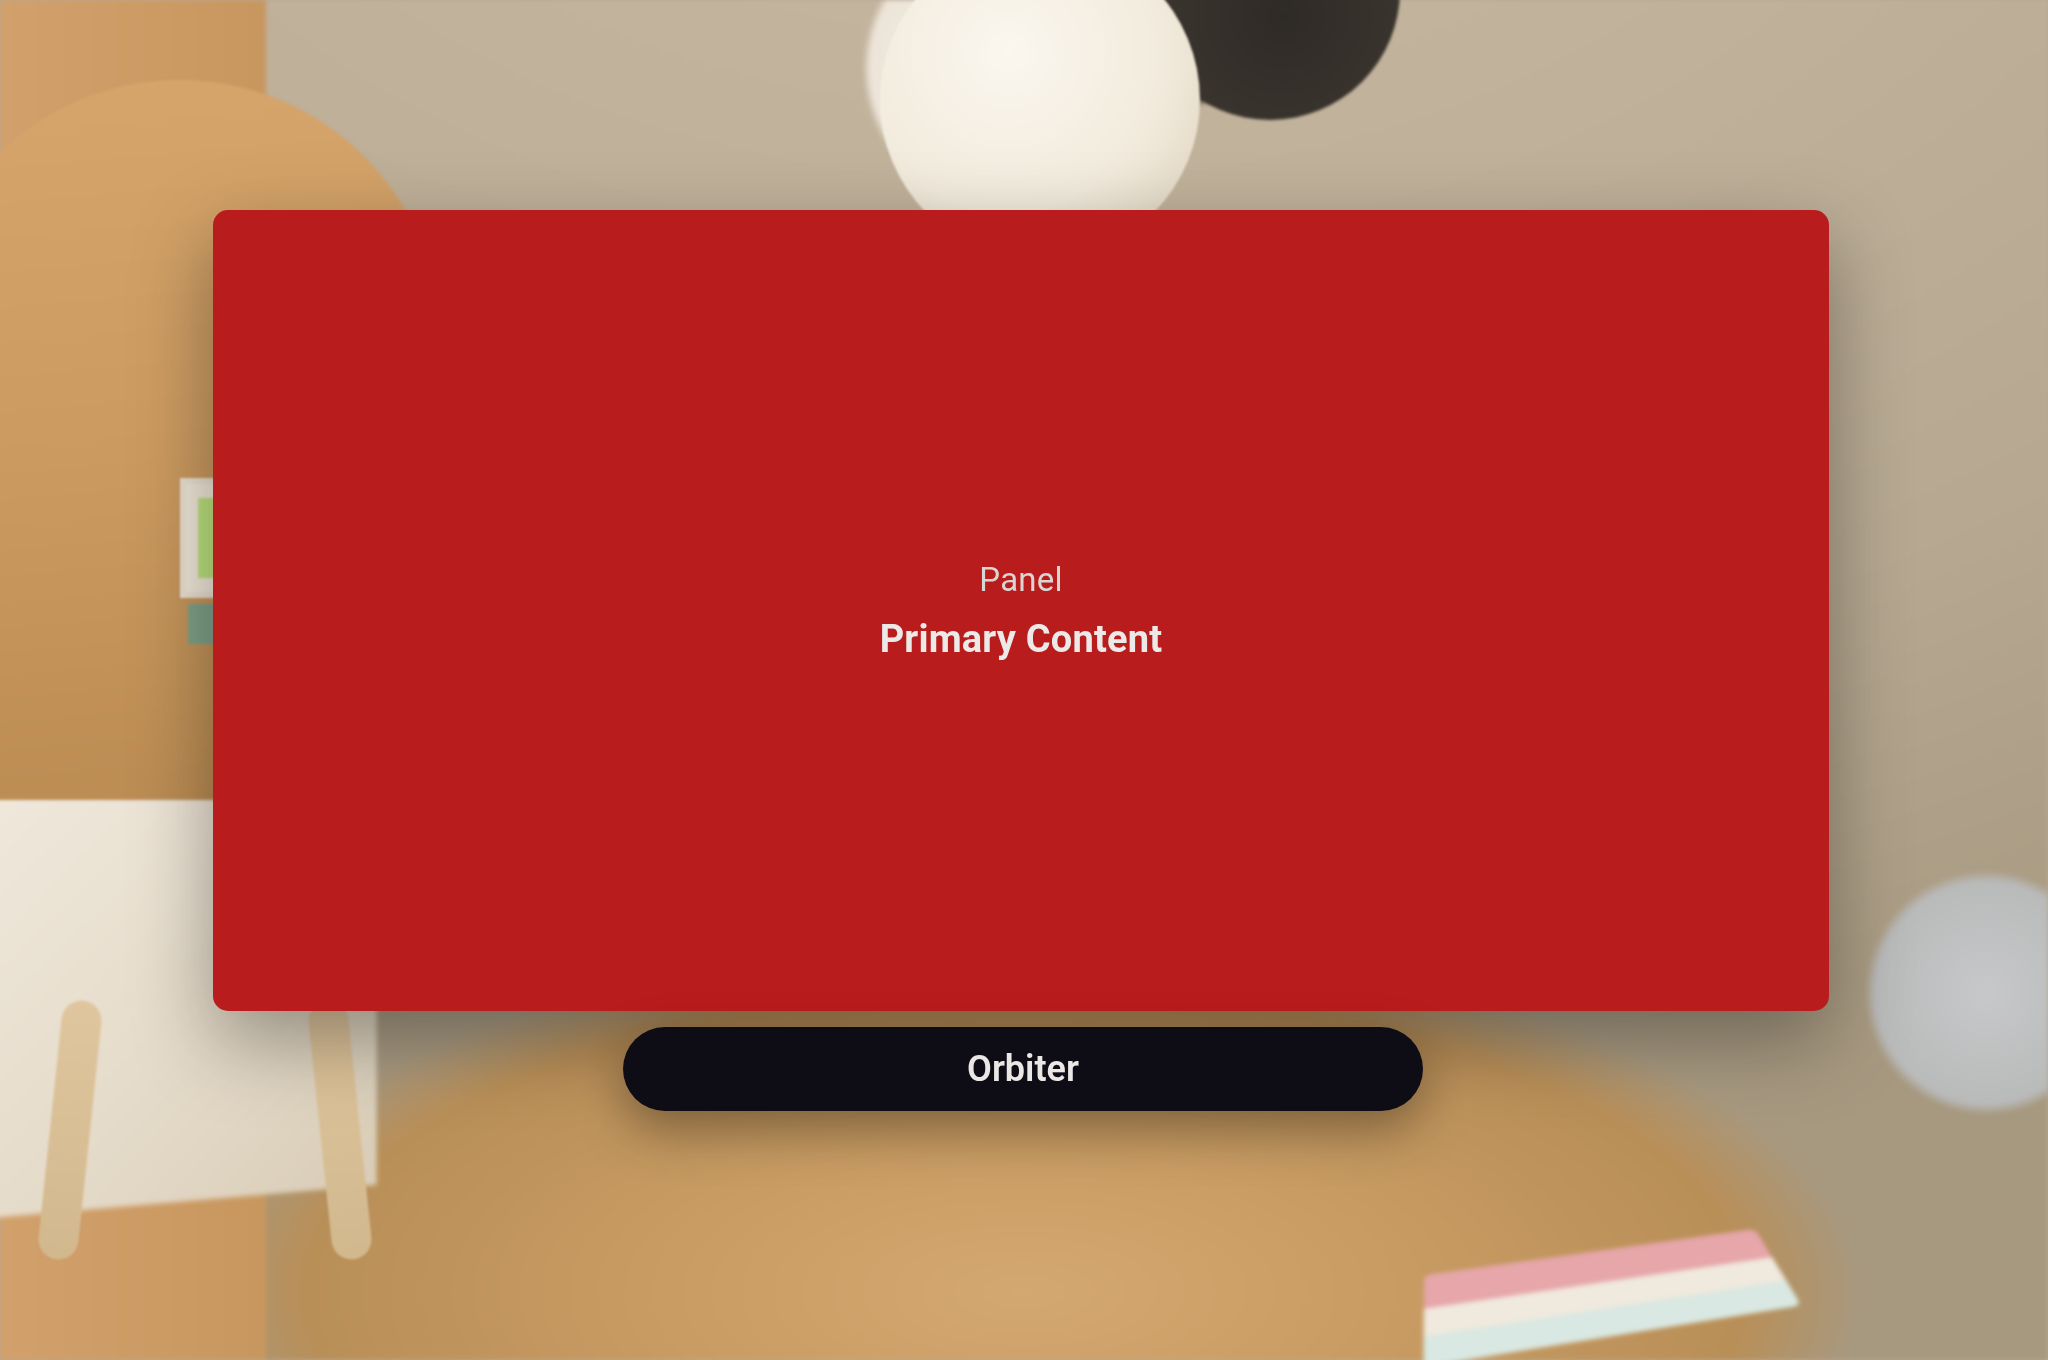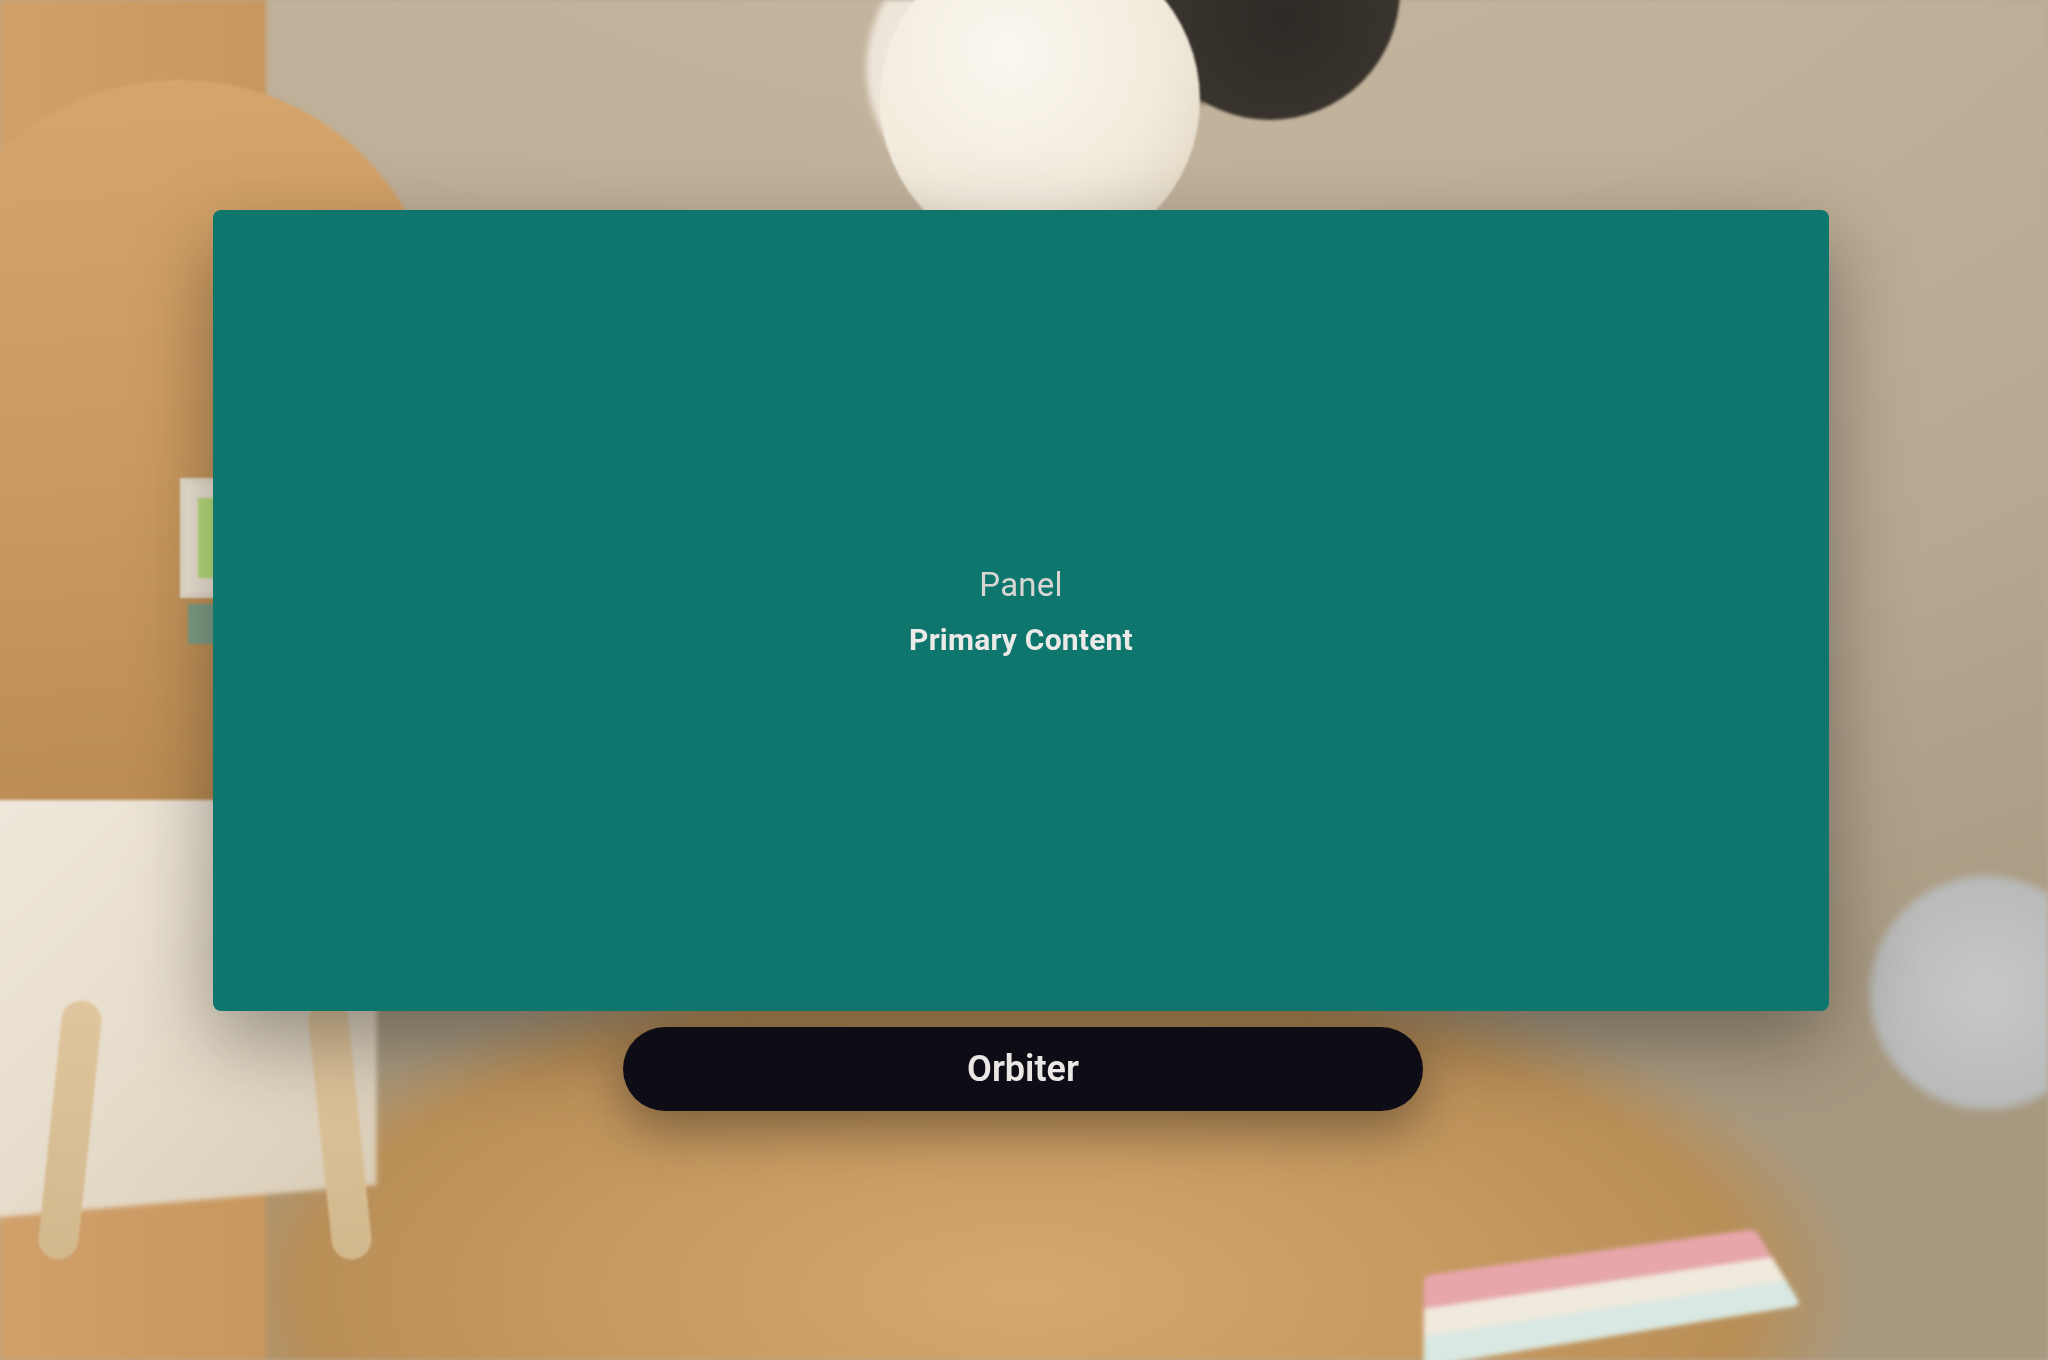--- a/index.html
+++ b/index.html
@@ -154,40 +154,40 @@
       flex-direction: column;
       align-items: center;
     }
 
     .panel {
       position: absolute;
       left: 213px;
       top: 210px;
       width: 1616px;
       height: 801px;
-      background: #0f766e;
-      border-radius: 8px;
+      background: #b91c1c;
+      border-radius: 15px;
       display: flex;
       flex-direction: column;
       align-items: center;
       justify-content: center;
       color: #e9e5e3;
       box-shadow: 0 30px 80px rgba(0,0,0,0.35);
     }
 
     .panel-label {
       font-size: 33px;
       font-weight: 400;
       color: #d9d5d2;
       margin-bottom: 18px;
       letter-spacing: 0.2px;
     }
 
     .panel-title {
-      font-size: 30px;
+      font-size: 38px;
       font-weight: 700;
       color: #eceae8;
       letter-spacing: 0.2px;
     }
 
     .orbiter {
       position: absolute;
       left: 623px;
       top: 1027px;
       width: 800px;

